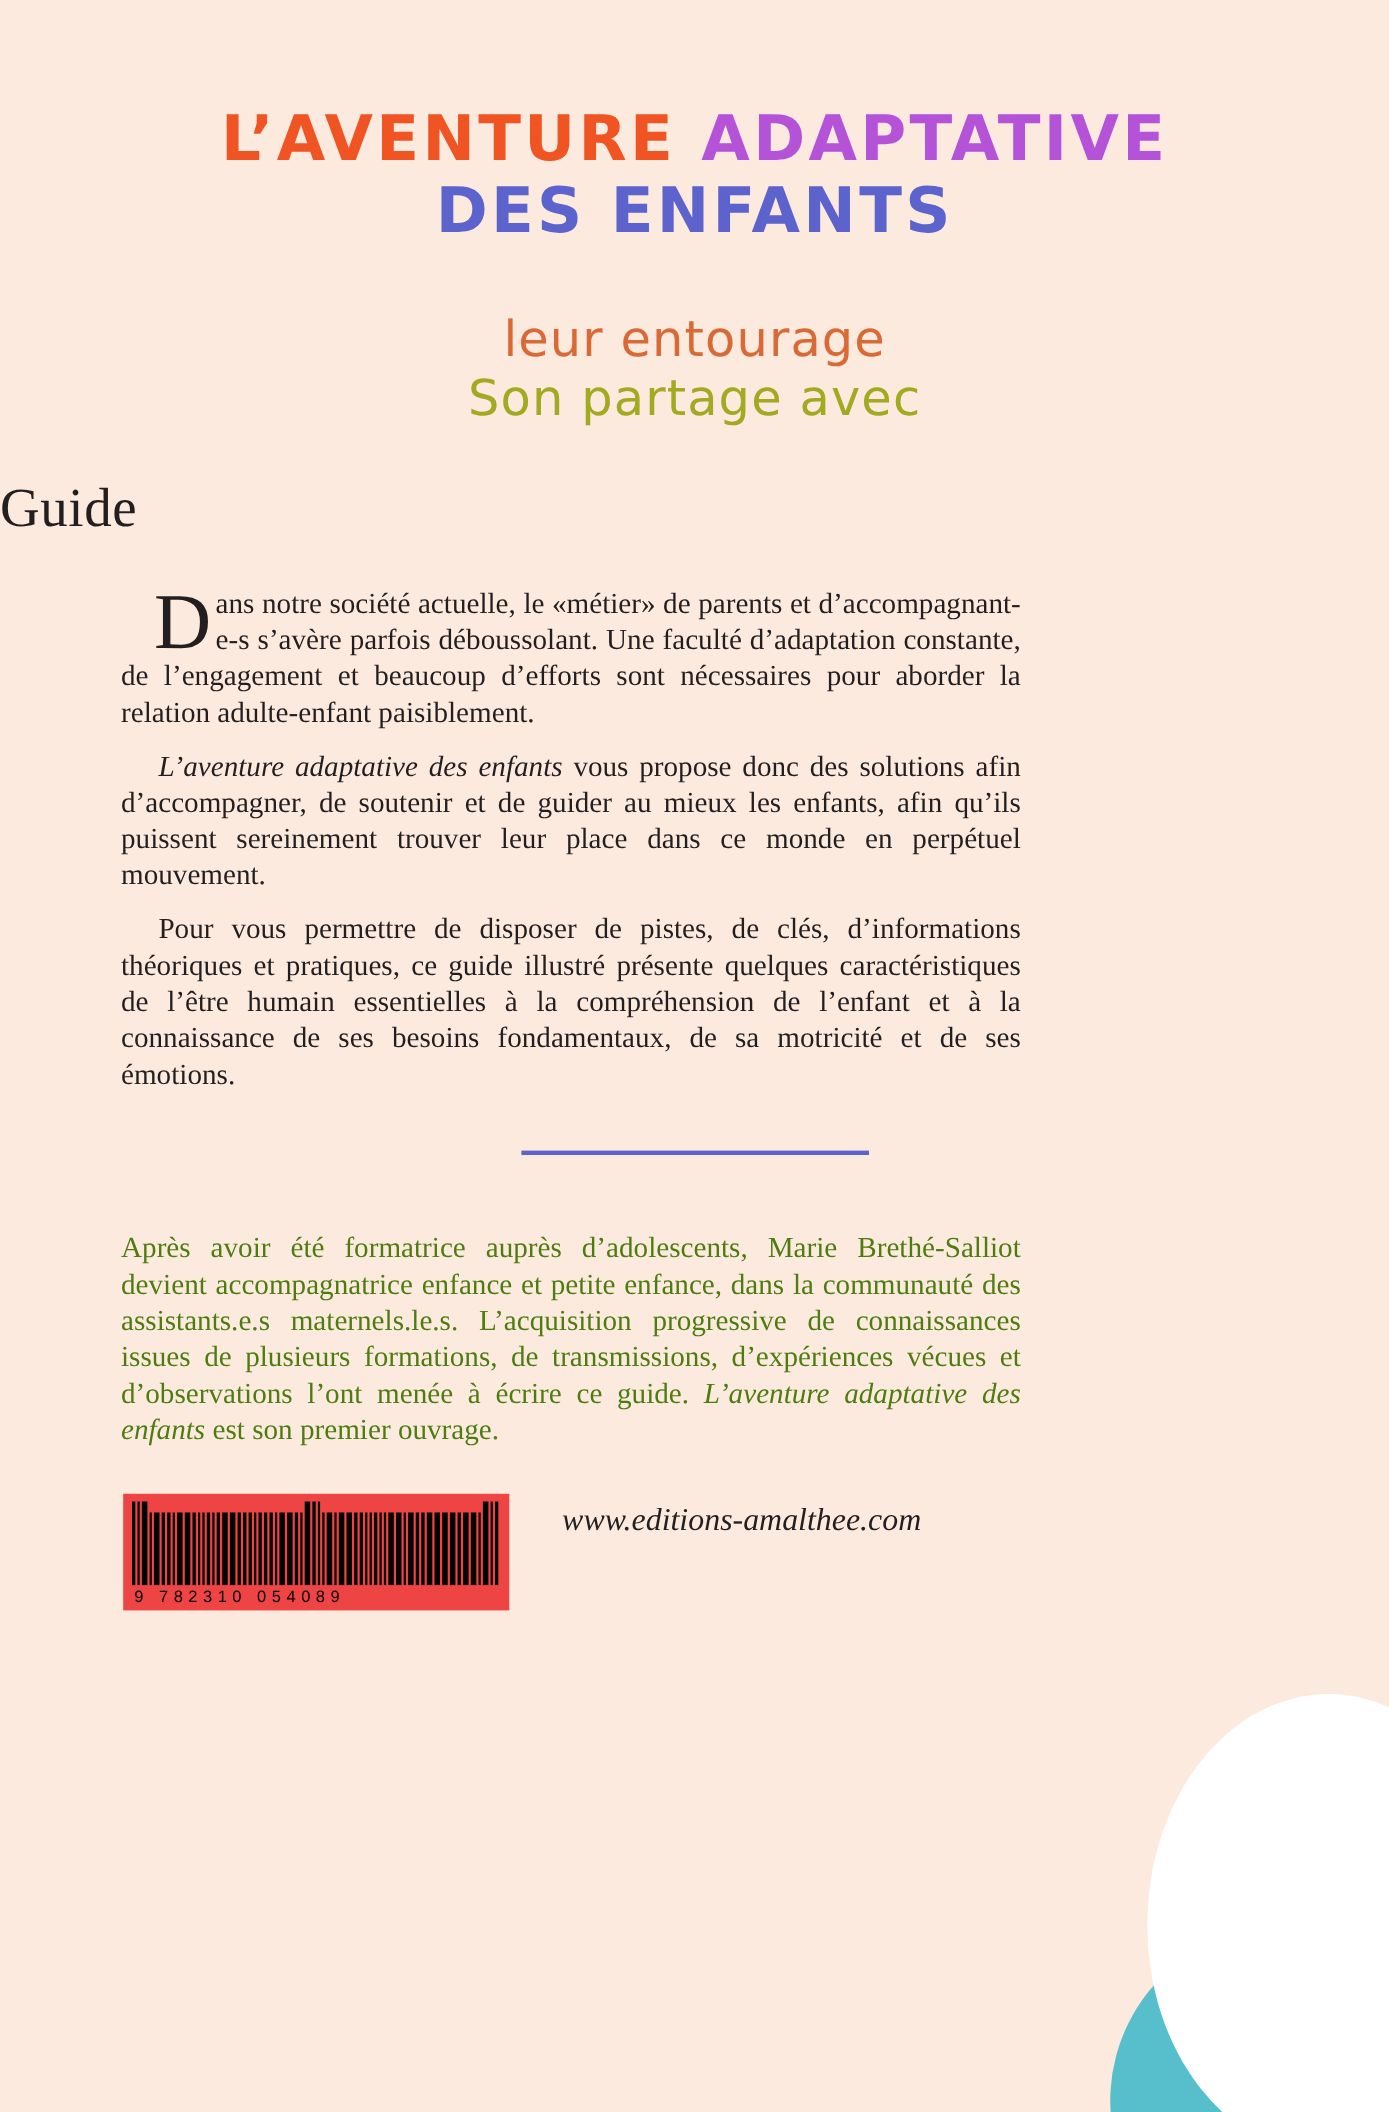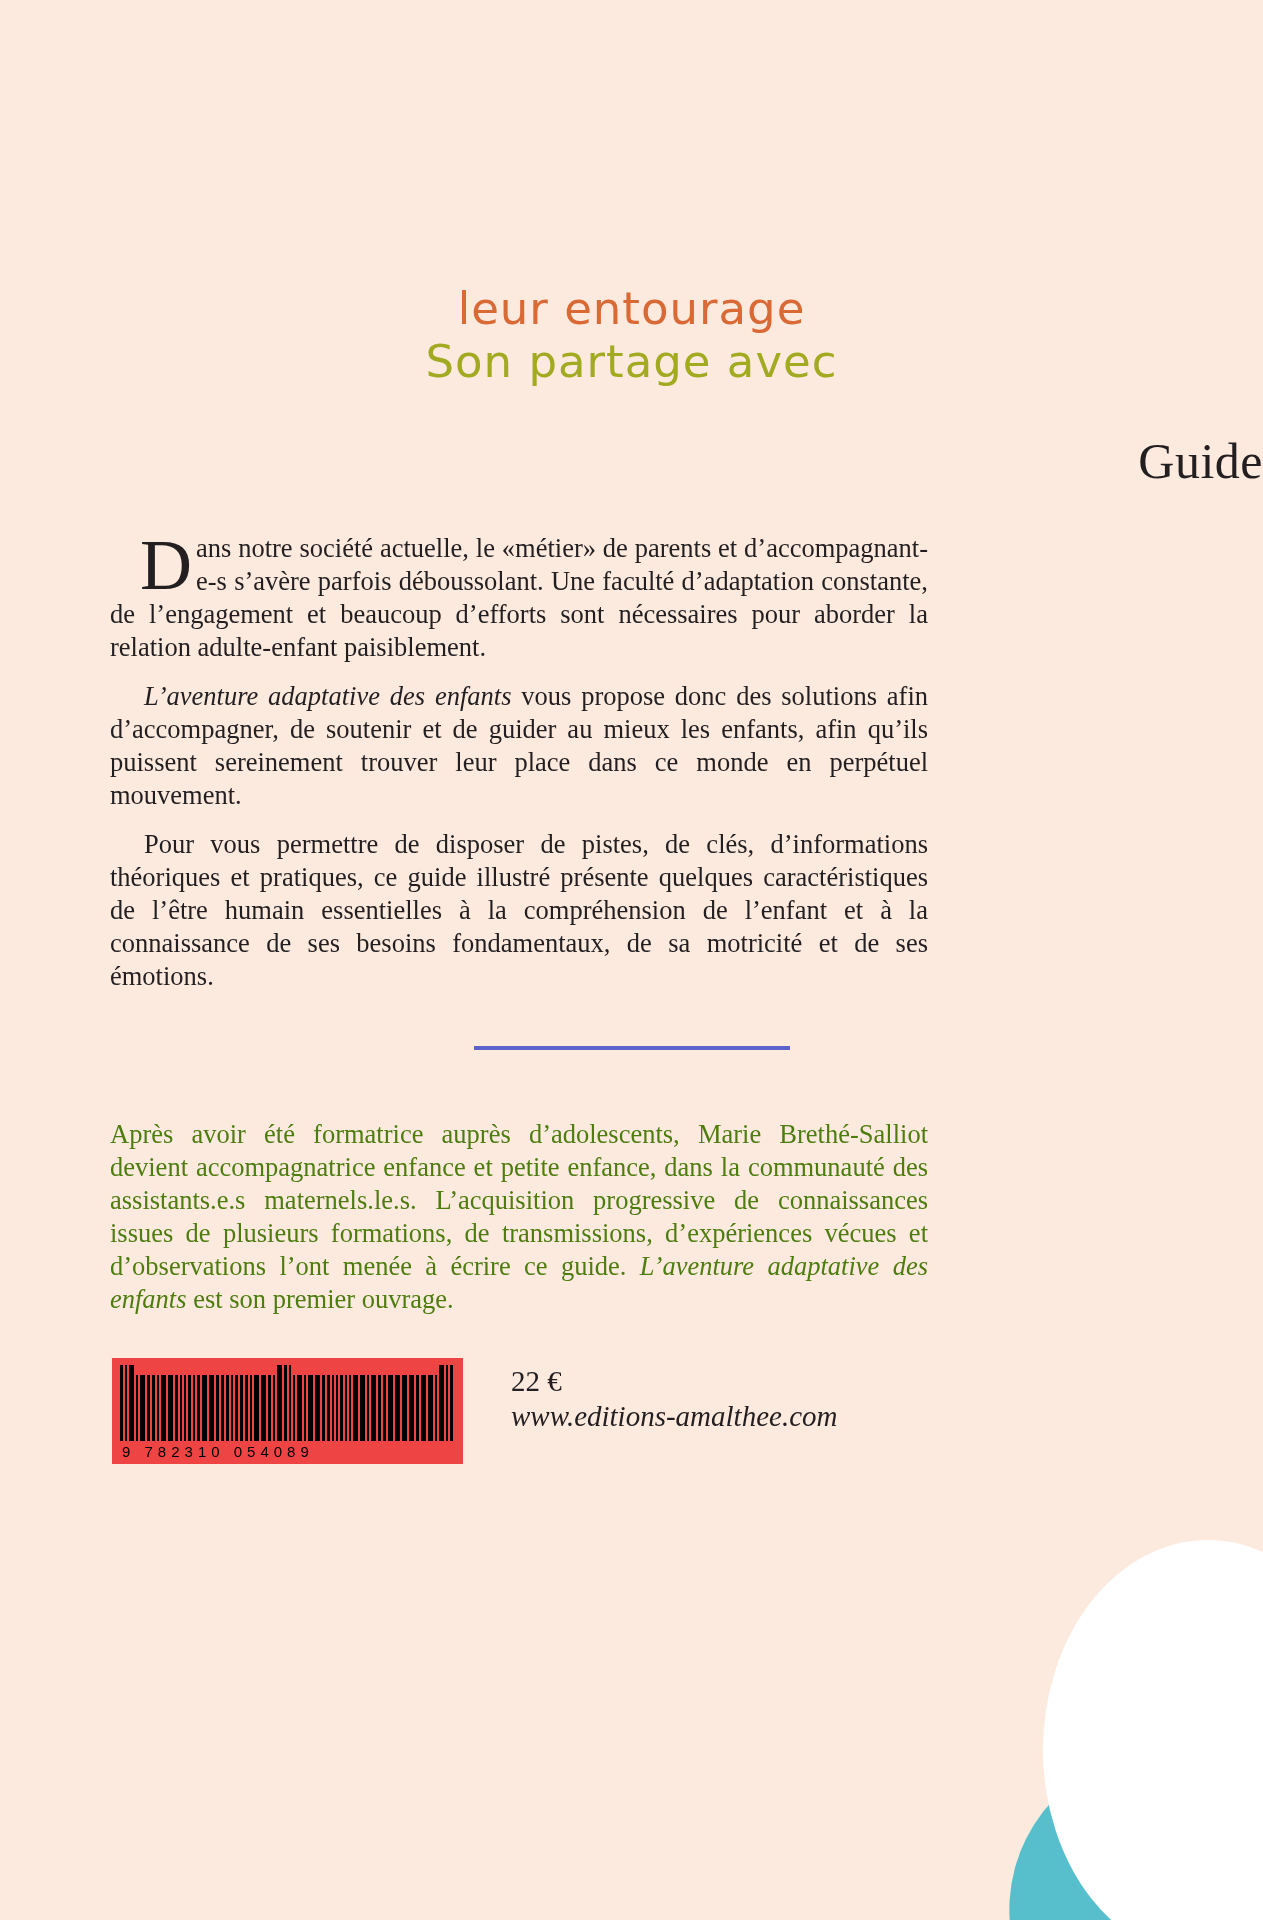--- a/index.html
+++ b/index.html
@@ -96,21 +96,21 @@
   }
   .sub-green { color: #a2aa22; }
   .sub-orange2 { color: #d96a35; }
 
   
   .guide-heading {
     position: absolute;
     top: 432px;
     left: 0;
     right: 0;
-    text-align: right;
+    text-align: left;
     font-family: "Liberation Serif", serif;
     font-size: 50px;
     color: #231f20;
     letter-spacing: 0.5px;
   }
 
   
   .body-copy {
     position: absolute;
     top: 532px;
@@ -221,20 +221,24 @@
     font-style: italic;
     font-size: 29px;
     line-height: 36px;
   }
 </style>
 </head>
 <body>
 
 <div class="page">
 
+  <div class="title-block">
+    <div class="crayon title-line1"><span class="tok-orange">L’AVENTURE </span><span class="tok-purple">ADAPTATIVE</span></div>
+    <div class="crayon title-line2 tok-blue">DES ENFANTS</div>
+  </div>
 
   <div class="subtitle-block">
     <div class="sub-line sub-orange2">leur entourage</div>
     <div class="sub-line sub-green">Son partage avec</div>
   </div>
 
   <div class="guide-heading">Guide</div>
 
   <div class="body-copy">
     <p class="para dropcap-para"><span class="dropcap">D</span><span>ans notre société actuelle, le «métier» de parents et d’accompagnant-e-s s’avère parfois déboussolant. Une faculté d’adaptation constante, de l’engagement et beaucoup d’efforts sont nécessaires pour aborder la relation adulte-enfant paisiblement.</span></p>
@@ -312,21 +316,20 @@
           <div class="bar" style="width: 5px; height: 66px;"></div>
           <div class="bar" style="width: 5px; height: 66px;"></div>
           <div class="bar" style="width: 2px; height: 66px;"></div>
           <div class="bar" style="width: 5px; height: 76px;"></div>
           <div class="bar" style="width: 2px; height: 76px;"></div>
           <div class="bar" style="width: 3px; height: 76px;"></div>
         </div>
       <div class="barcode-digits">9 782310 054089</div>
     </div>
     <div class="isbn-block">
-      <div class="price">22 €</div>
       <div class="website">www.editions-amalthee.com</div>
     </div>
   </div>
 
   <div class="corner-deco">
     <div class="deco-teal"></div>
     <div class="deco-white"></div>
   </div>
 
 </div>

